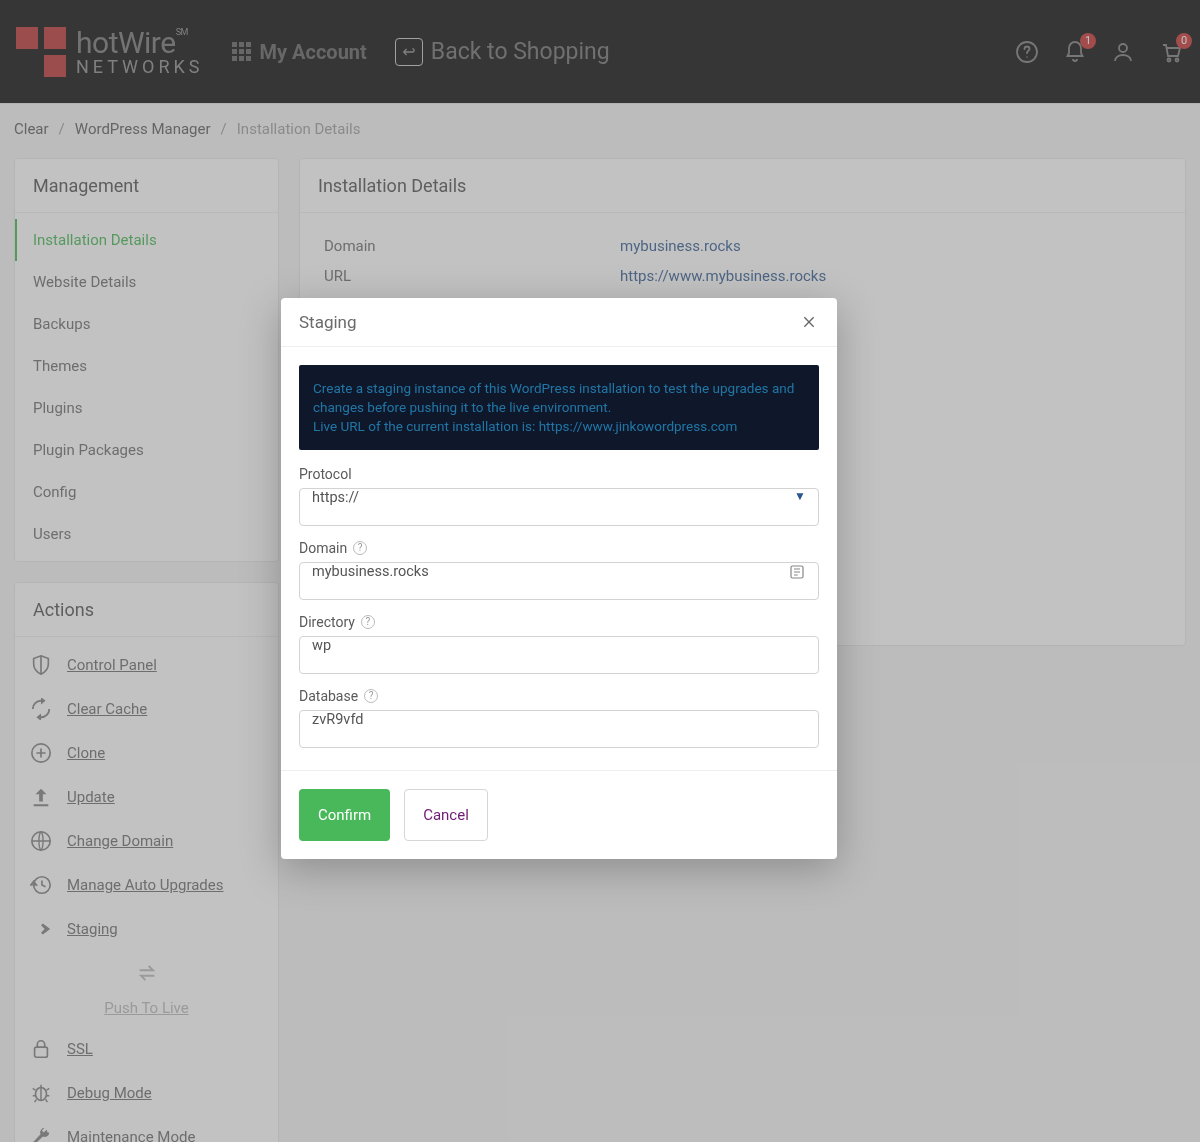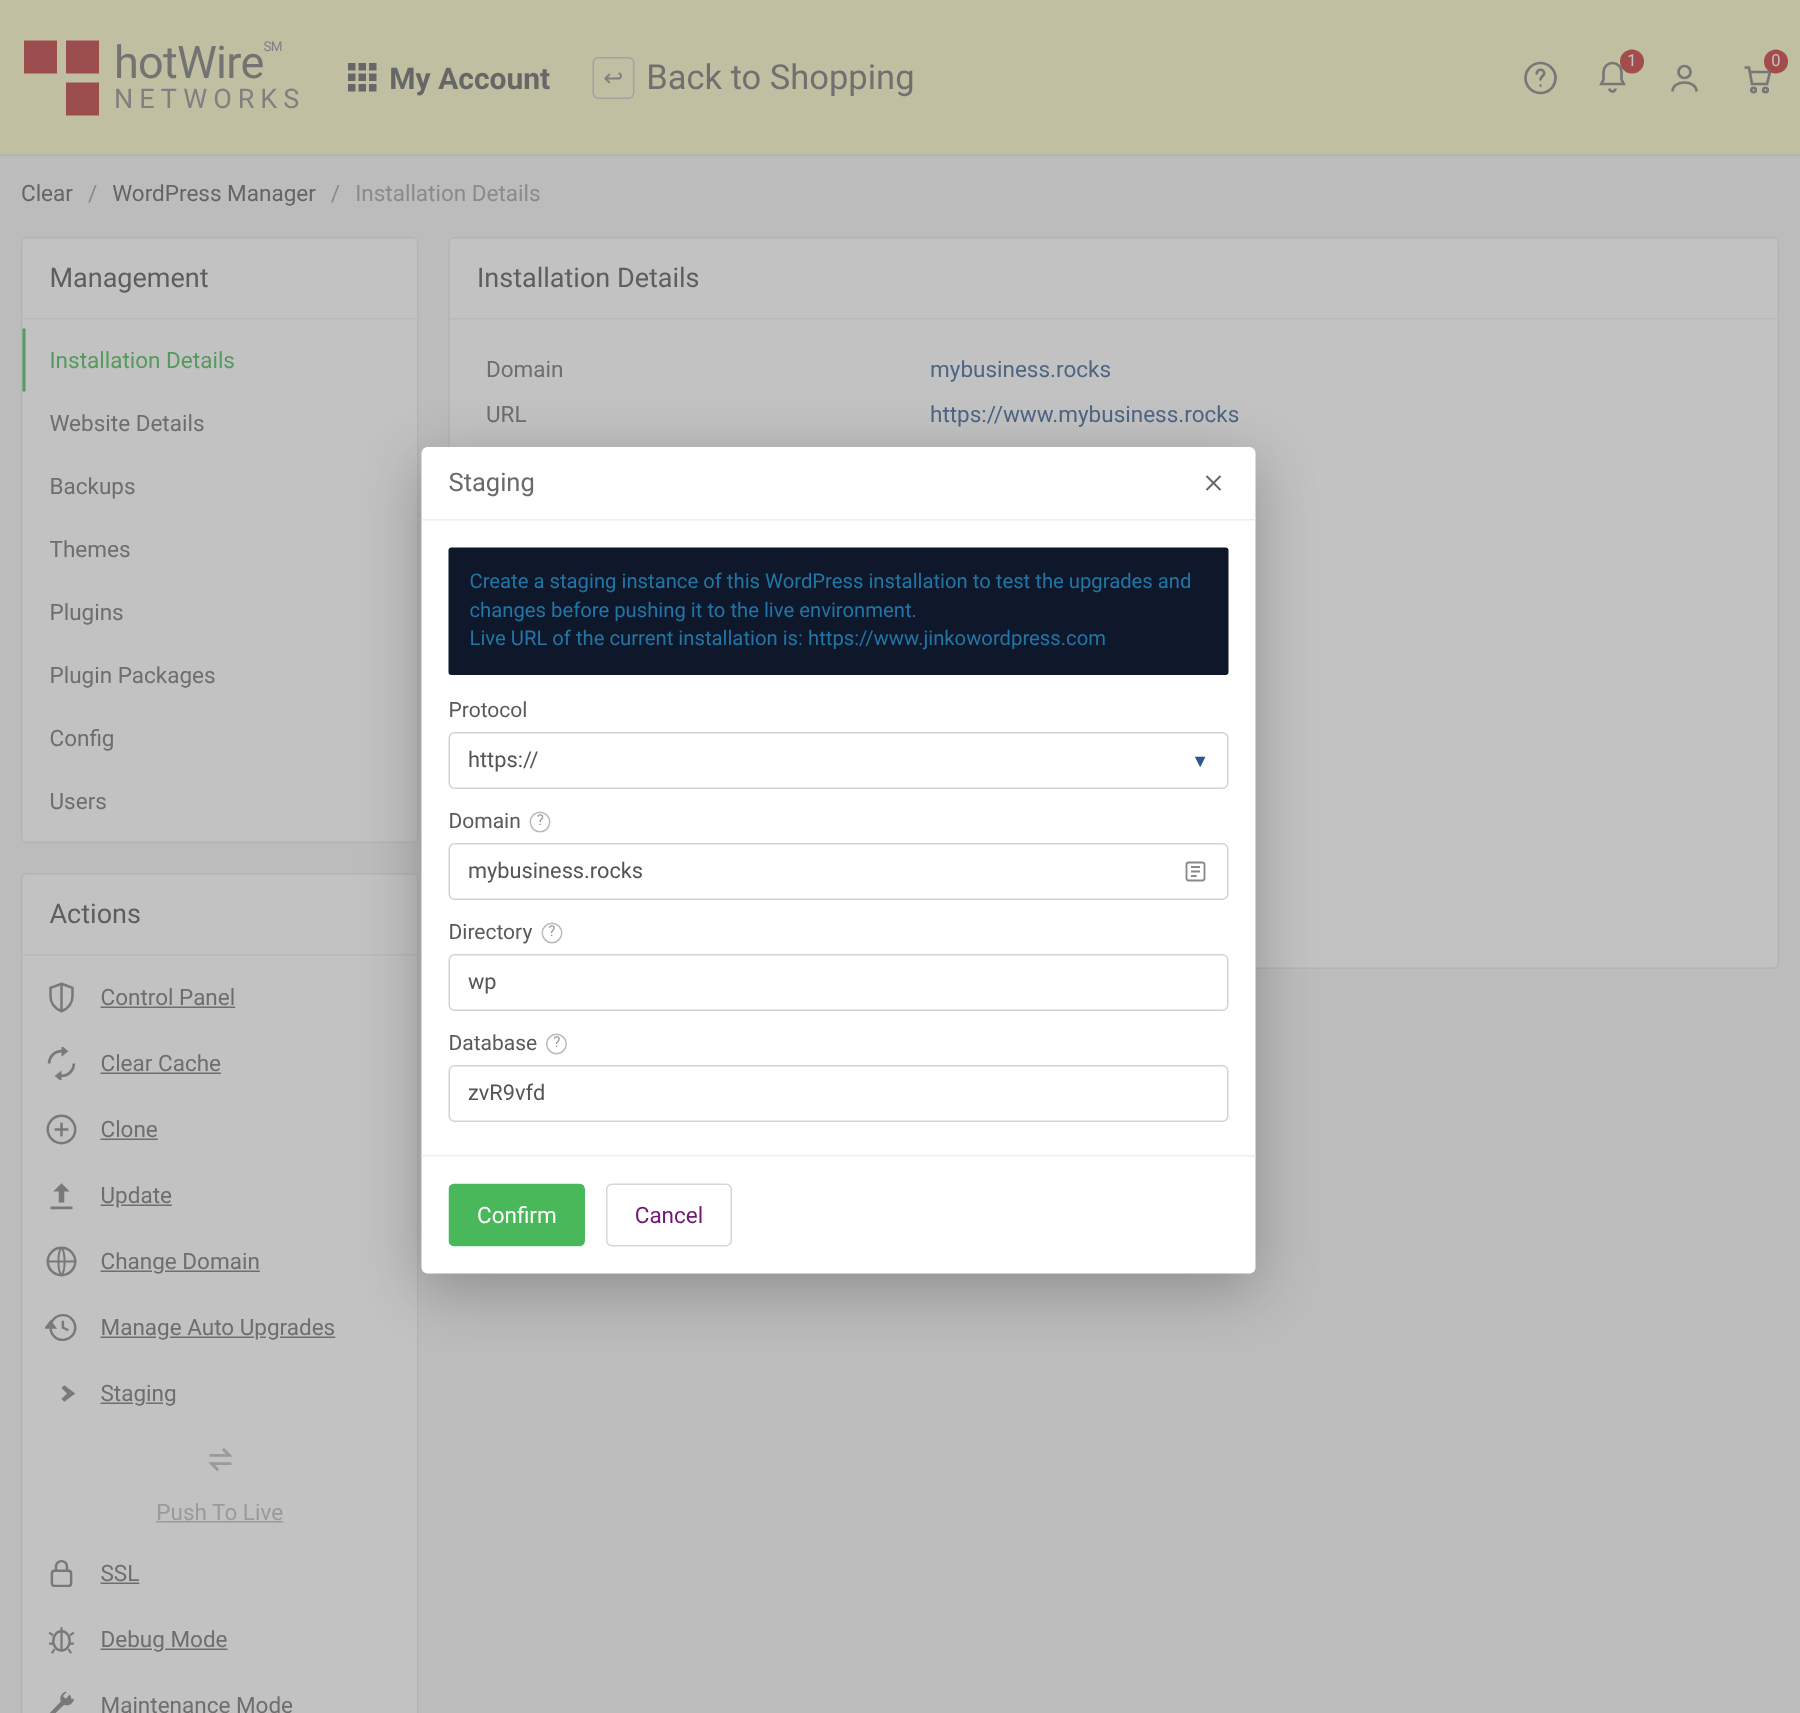--- a/index.html
+++ b/index.html
@@ -11,21 +11,21 @@
     height: 1142px;
     overflow: hidden;
     position: relative;
   }
   
   .topbar {
     display: flex;
     align-items: center;
     height: 104px;
     padding: 0 16px;
-    background: #fef9c3;
+    background: #000000;
     border-bottom: 1px solid #e2e2e2;
     gap: 28px;
   }
   .logo {
     display: flex;
     align-items: center;
     gap: 10px;
   }
   .logo-mark {
     display: grid;
@@ -203,38 +203,38 @@
   .control {
     width: 100%;
     border: 1px solid #d3d3d3;
     border-radius: 4px;
     height: 38px;
     padding: 0 12px;
     font-size: 14.5px;
     color: #555;
     background: #fff;
     display: flex;
-    align-items: center;
+    align-items: flex-start;
     justify-content: space-between;
   }
   .control.select { cursor: pointer; }
   .control .chevron { color: #2b568e; font-size: 12px; }
   .control input {
     border: none; outline: none; width: 100%; font-size: 14.5px; color: #555; background: transparent;
     font-family: inherit;
   }
   .field-input-icon { width:18px; height:18px; color:#888; flex:0 0 18px; }
   .modal-foot {
     padding: 18px;
     border-top: 1px solid #eee;
     display: flex;
     gap: 14px;
   }
   .btn {
-    height: 42px;
+    height: 52px;
     padding: 0 18px;
     border-radius: 4px;
     font-size: 15px;
     cursor: pointer;
     display: inline-flex;
     align-items: center;
     border: 1px solid transparent;
   }
   .btn-primary { background: #49b85a; color: #fff; }
   .btn-secondary { background: #fff; color: #701a75; border-color: #d6d6d6; }

